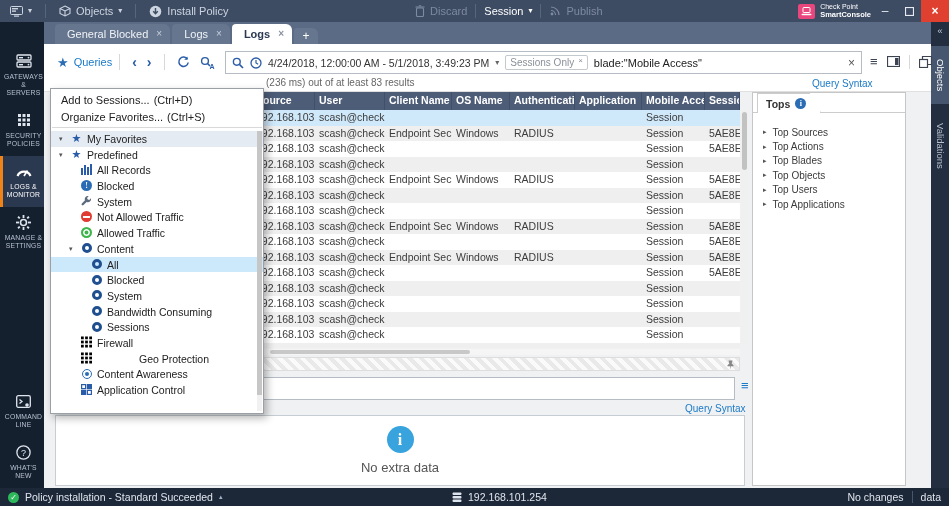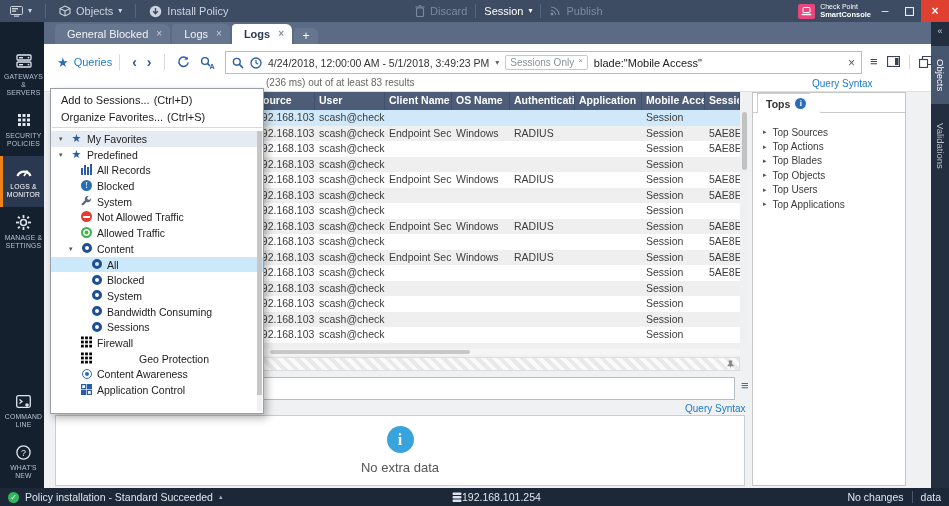--- a/index.html
+++ b/index.html
@@ -129,21 +129,21 @@
   .circ.green { background:#3cb54a; border:2px solid #3cb54a; box-shadow:inset 0 0 0 1.5px #fff; }
   .donut { width:10px; height:10px; border:3px solid #1f4f8f; border-radius:50%; }
   .target { width:10px; height:10px; border:1.5px solid #2a6db5; border-radius:50%; display:flex; align-items:center; justify-content:center; }
   .target::before { content:""; width:4px; height:4px; background:#2a6db5; border-radius:50%; }
 
   
   .statusbar { position:absolute; left:0; top:488px; width:949px; height:18px; background:#1c2737; color:#dfe5ee; font-size:10.5px; display:flex; align-items:center; }
   .st-left { display:flex; align-items:center; gap:6px; margin-left:8px; }
   .st-check { width:11px; height:11px; border-radius:50%; background:#2eb85c; color:#fff; font-size:8px; display:flex; align-items:center; justify-content:center; }
   .st-caret { font-size:7px; color:#9fb0c5; }
-  .st-ip { position:absolute; left:452px; display:flex; align-items:center; }
+  .st-ip { position:absolute; left:452px; display:flex; align-items:center; gap:6px; }
   .st-right { position:absolute; right:8px; display:flex; align-items:center; gap:8px; }
   .st-vsep { width:1px; height:12px; background:#46566f; }
 </style>
 </head>
 <body>
 
 <div id="app">
 
   <div class="titlebar">
     <div class="tb-group" style="margin-left:10px;">

